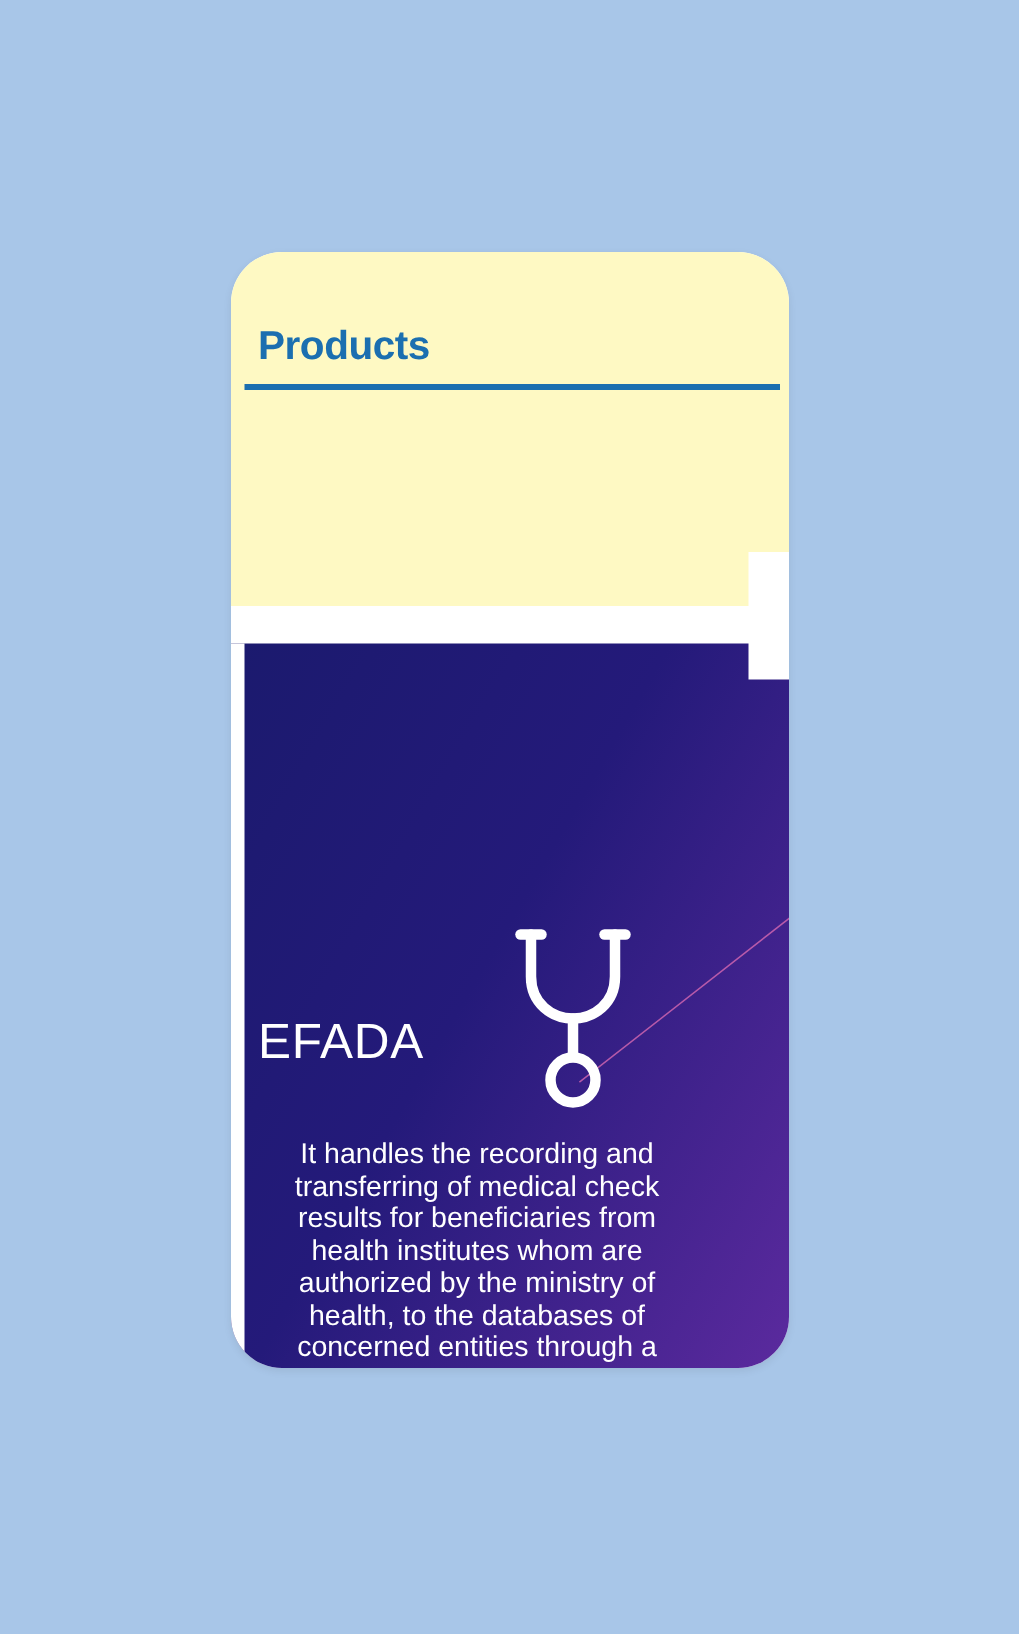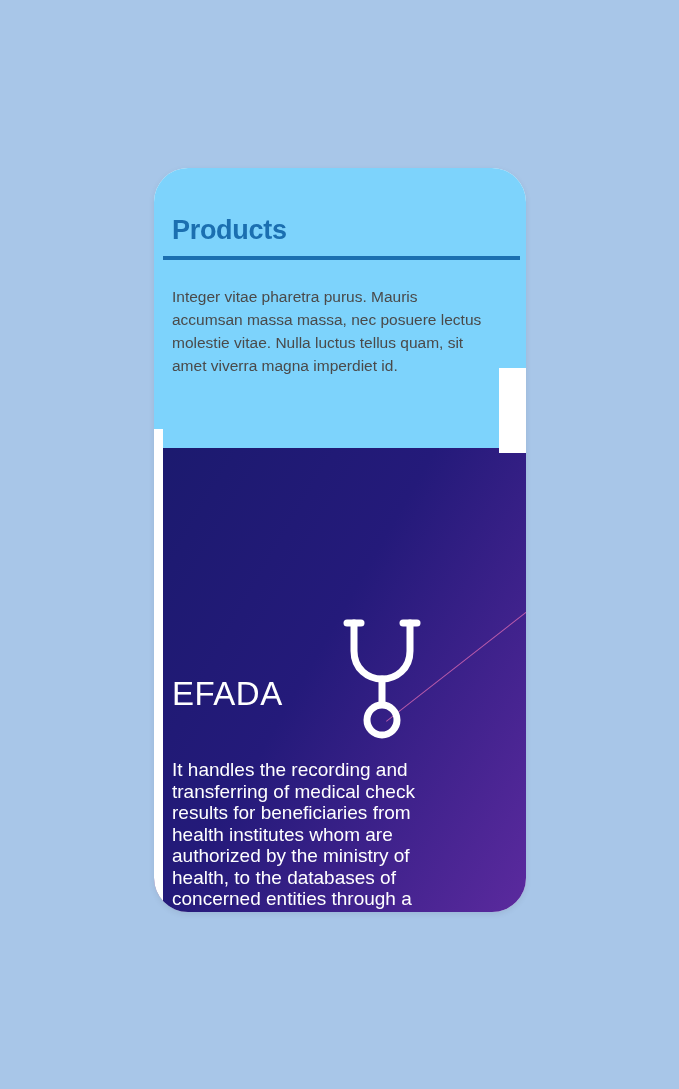--- a/index.html
+++ b/index.html
@@ -26,22 +26,22 @@
     overflow: hidden;
     box-shadow: 0 2px 6px rgba(0,0,0,0.08);
   }
 
   
   .header-card {
     position: absolute;
     left: 0;
     top: 0;
     width: 372px;
-    height: 280px;
-    background: #7dd3fc;
+    height: 236px;
+    background: #fef9c3;
     z-index: 3;
   }
   .page-title {
     position: absolute;
     left: 18px;
     top: 47px;
     font-size: 27px;
     font-weight: bold;
     color: #1b6fb0;
     letter-spacing: -0.3px;
@@ -78,20 +78,21 @@
   
   .product-panel {
     position: absolute;
     left: 0;
     top: 261px;
     width: 372px;
     height: 483px;
     background: linear-gradient(120deg, #1b1a6e 0%, #241a7a 45%, #5b2a9e 100%);
     overflow: hidden;
     z-index: 2;
+    text-align: center;
   }
   .diag-line {
     position: absolute;
     right: -10px;
     top: 175px;
     width: 190px;
     height: 1px;
     background: rgba(226, 110, 180, 0.75);
     transform: rotate(-38deg);
     transform-origin: right center;
@@ -158,18 +159,17 @@
 
     <div class="product-desc">It handles the recording and transferring of medical check results for beneficiaries from health institutes whom are authorized by the ministry of health, to the databases of concerned entities through a secure electronic system.</div>
 
   </div>
 
   <div class="left-white-strip"></div>
 
   <div class="header-card">
     <div class="page-title">Products</div>
     <div class="title-rule"></div>
-    <div class="intro-text">Integer vitae pharetra purus. Mauris accumsan massa massa, nec posuere lectus molestie vitae. Nulla luctus tellus quam, sit amet viverra magna imperdiet id.</div>
   </div>
 
   <div class="side-tab"></div>
 
 </div>
 
 </body></html>

